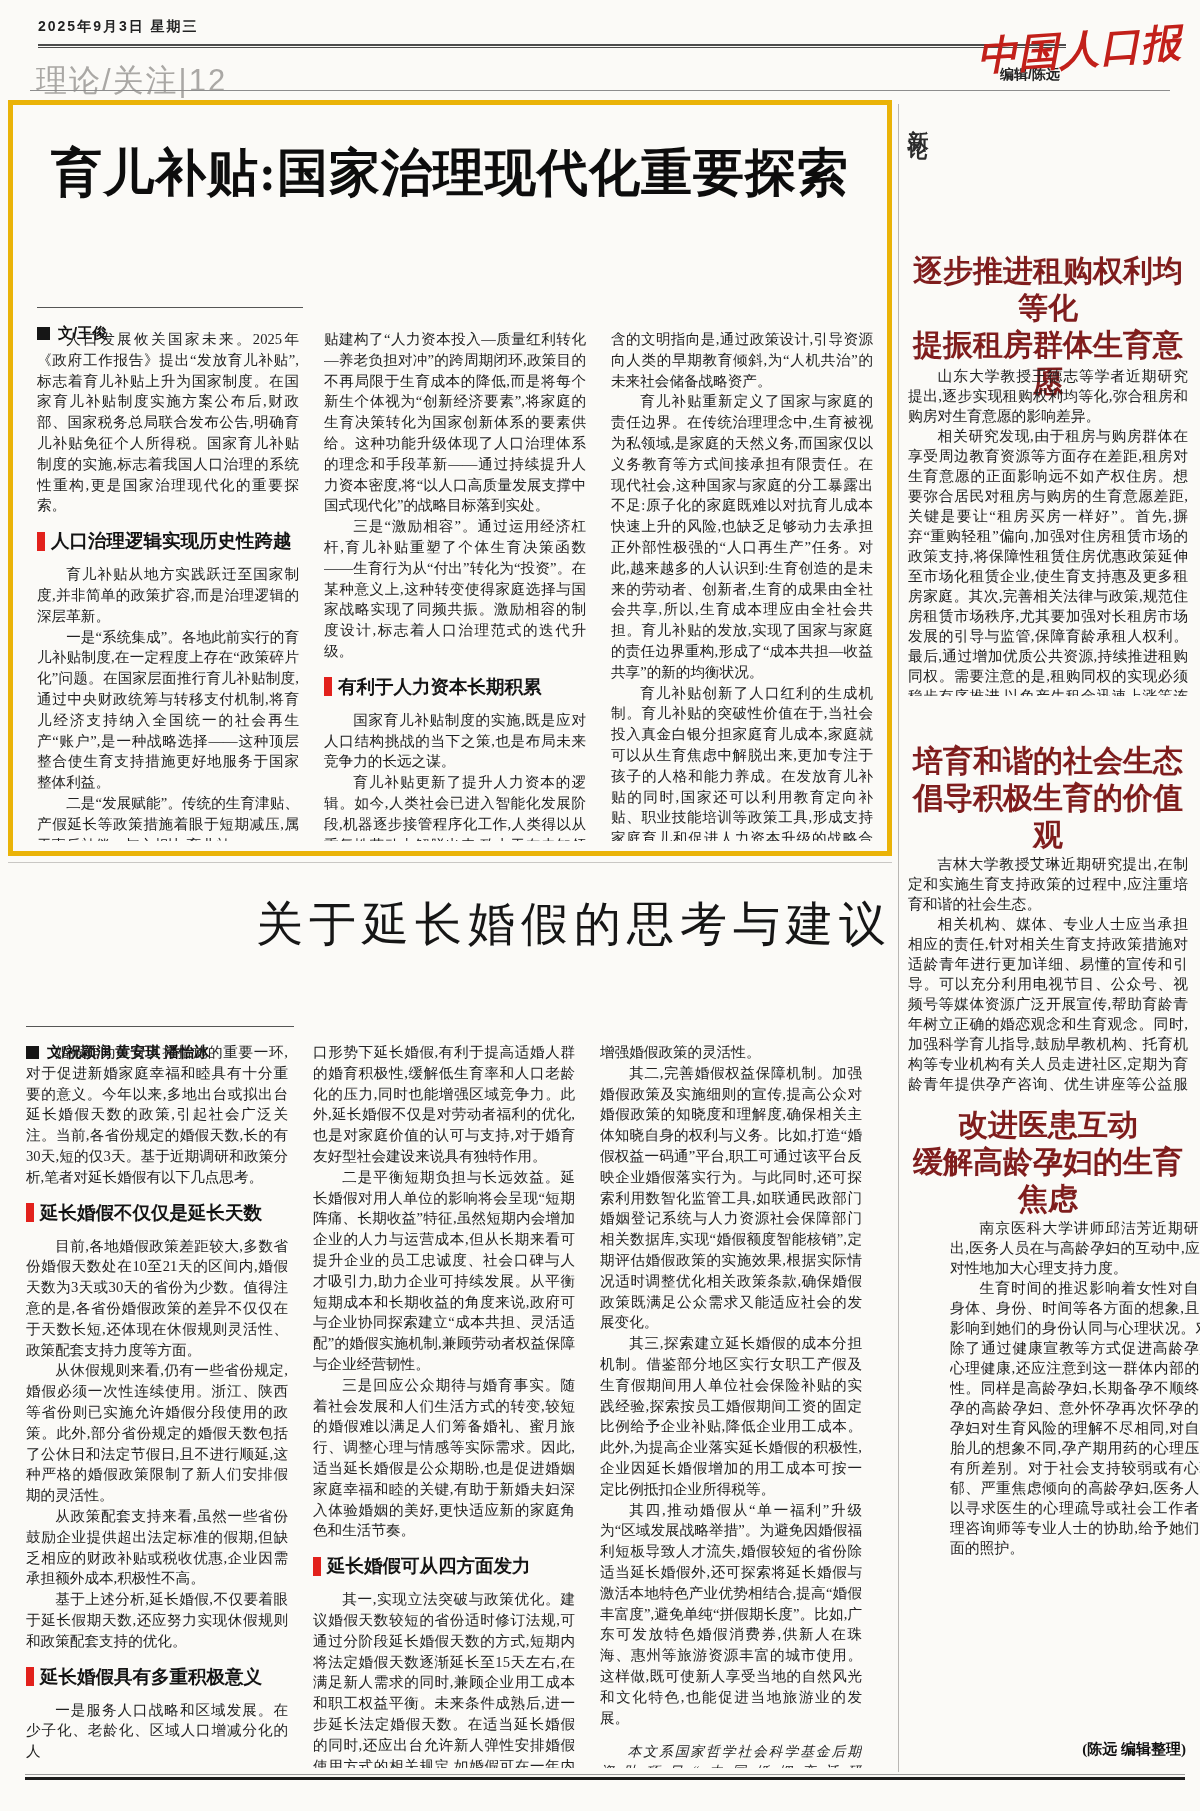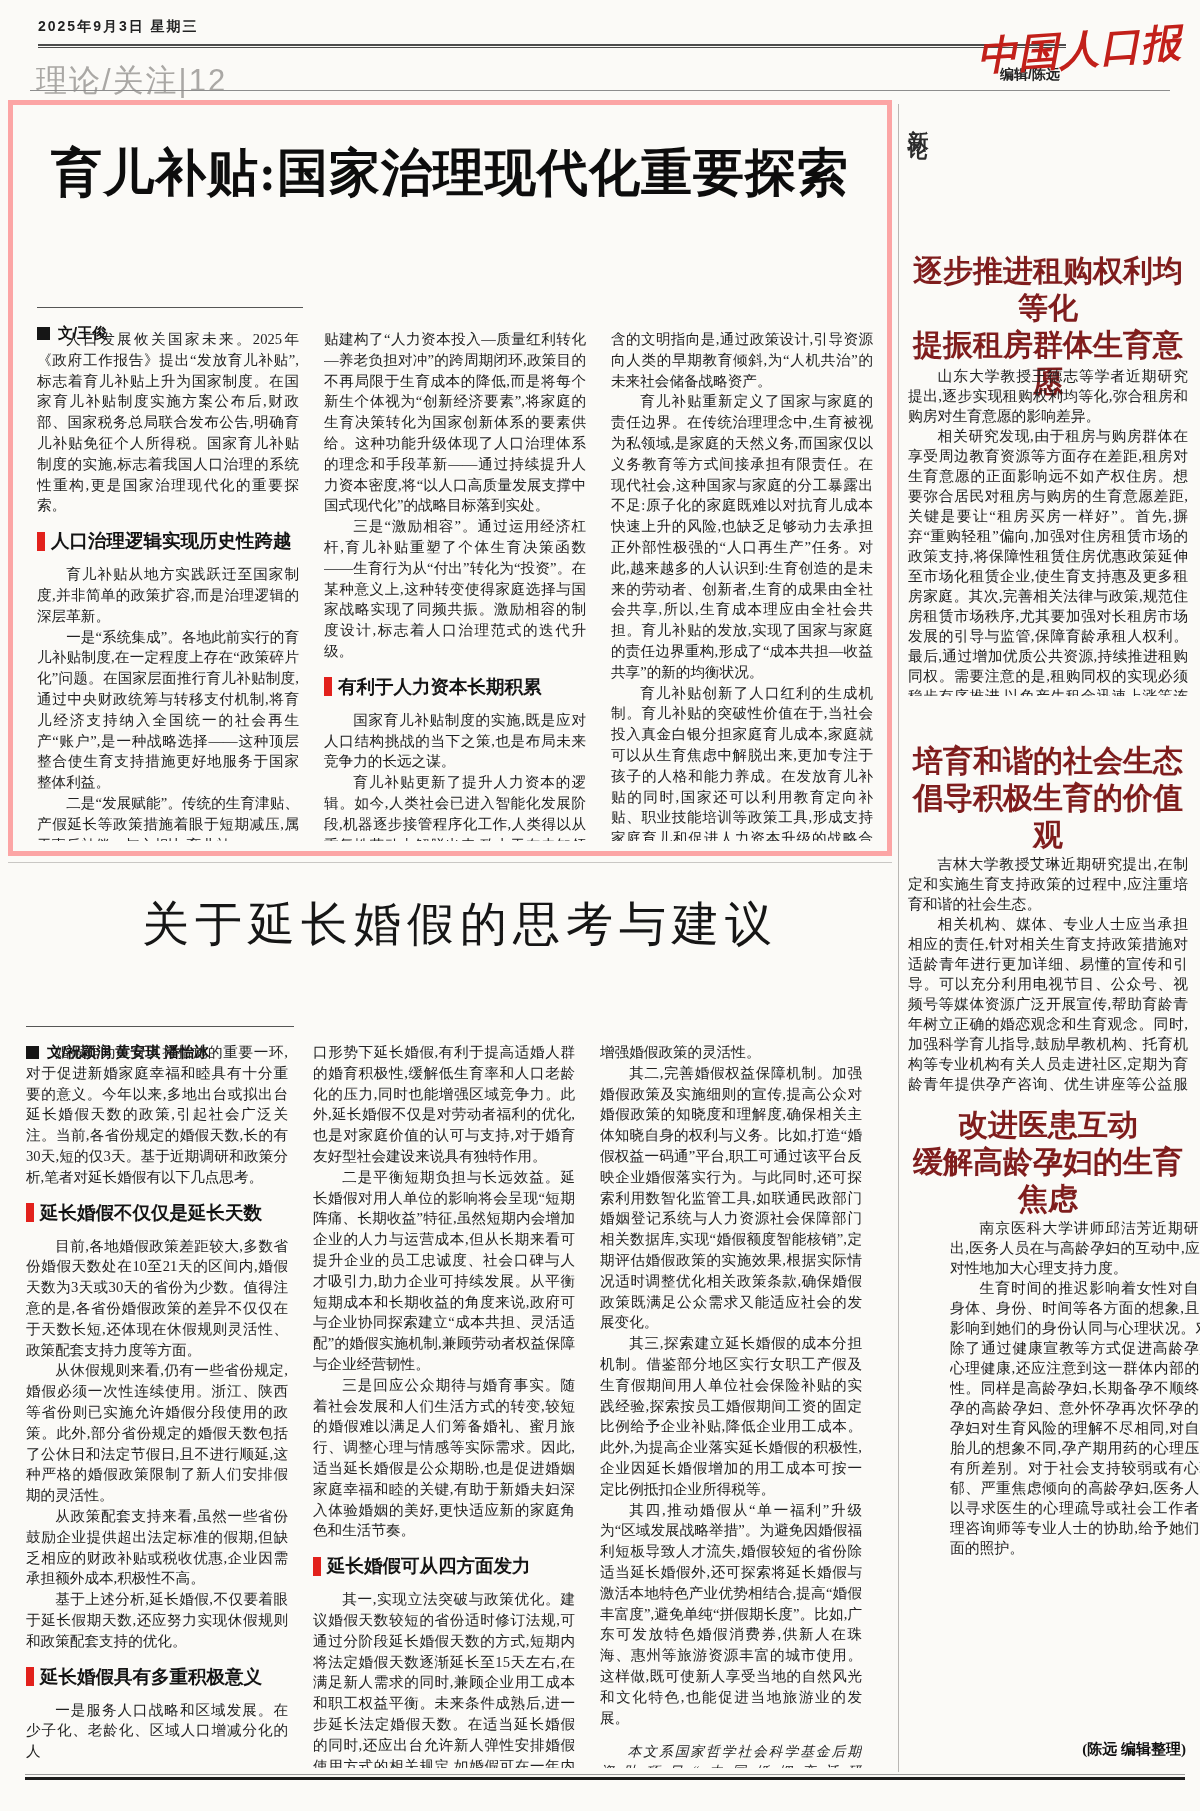--- a/index.html
+++ b/index.html
@@ -14,40 +14,40 @@
 
   
   .h-date { left:38px; top:18px; font-family:"Liberation Sans",sans-serif; font-weight:bold; font-size:14px; letter-spacing:2px; color:#222; }
   .h-rule1 { left:38px; top:44px; width:1028px; height:4px; border-top:2px solid #4c4c4c; border-bottom:1px solid #4c4c4c; }
   .h-section { left:36px; top:52px; font-family:"Liberation Sans",sans-serif; font-size:31px; color:#aaa8a5; letter-spacing:2px; font-weight:500;margin-top:8px; }
   .h-editor { right:140px; top:66px; font-family:"Liberation Sans",sans-serif; font-weight:bold; font-size:14px; color:#222; }
   .h-logo { right:18px; top:22px; font-size:40px; font-weight:900; font-style:italic; color:#c2201a; transform:rotate(-4deg); letter-spacing:1px; }
   .h-rule2 { left:30px; top:90px; width:1140px; border-top:1px solid #8d8d8d; }
 
   
-  .red-box { left:8px; top:100px; width:884px; height:756px; border:5px solid #fca5a5; }
+  .red-box { left:8px; top:100px; width:884px; height:756px; border:5px solid #eab308; }
   .rb-underline { left:8px; top:862px; width:884px; border-top:1px solid #c9c7c4; }
   .a1-headline { position:absolute; left:0; top:34px; width:100%; text-align:center;
     font-size:51px; font-weight:900; letter-spacing:1px; color:#0d0d0d; }
   .byline { font-family:"Liberation Sans",sans-serif; font-weight:bold; font-size:15px; color:#111; display:flex; align-items:center; gap:8px;margin-top:43px; }
   .byline-sq { width:13px; height:13px; background:#161616; display:inline-block; }
   .a1-byline { position:absolute; left:24px; top:176px; }
   .a1-byrule { position:absolute; left:24px; top:202px; width:266px; border-top:1px solid #555; }
   .a1-cols { position:absolute; left:24px; top:224px; width:838px; height:512px; display:flex; gap:25px; }
 
   .col { width:262px; height:100%; overflow:hidden; font-size:14.6px; line-height:20.8px; text-align:justify; color:#222; }
   .col .para { text-indent:2em; }
   .col .cont { text-indent:0; }
   .col-h { font-family:"Liberation Sans",sans-serif; font-size:18.5px; font-weight:bold; color:#141414;
     margin:13px 0 11px 0; line-height:24px; display:flex; align-items:center; text-align:left; }
   .col-h::before { content:""; width:8px; height:19px; background:#e2211c; margin-right:6px; flex:none; }
   .fund-note { font-style:italic; font-size:13.8px; line-height:20px; letter-spacing:1px; text-indent:2em; margin-top:14px; color:#222; }
 
   
-  .a2-headline { left:0; top:893px; width:892px; text-align:center; font-family:"Liberation Sans",sans-serif;
+  .a2-headline { left:0; top:893px; width:892px; text-align:right; font-family:"Liberation Sans",sans-serif;
     font-weight:500; font-size:47px; letter-spacing:6px; color:#161616;padding-left:28px; }
   .a2-byline { left:26px; top:1000px; }
   .a2-byrule { left:26px; top:1026px; width:268px; border-top:1px solid #555; }
   .a2-cols { left:26px; top:1042px; width:838px; height:726px; display:flex; gap:25px; }
 
   
   .sb-gray-divider { left:898px; top:104px; width:1px; height:1668px; background:#b9b7b4; }
   .sb-label { left:904px; top:112px; writing-mode:vertical-rl; font-family:"Liberation Sans",sans-serif;
     font-size:21px; font-weight:bold; color:#2b2b2b; letter-spacing:10px; }
   .sb-title { width:280px; text-align:center; font-size:30px; font-weight:bold; line-height:37px; color:#7f1d1d; }

